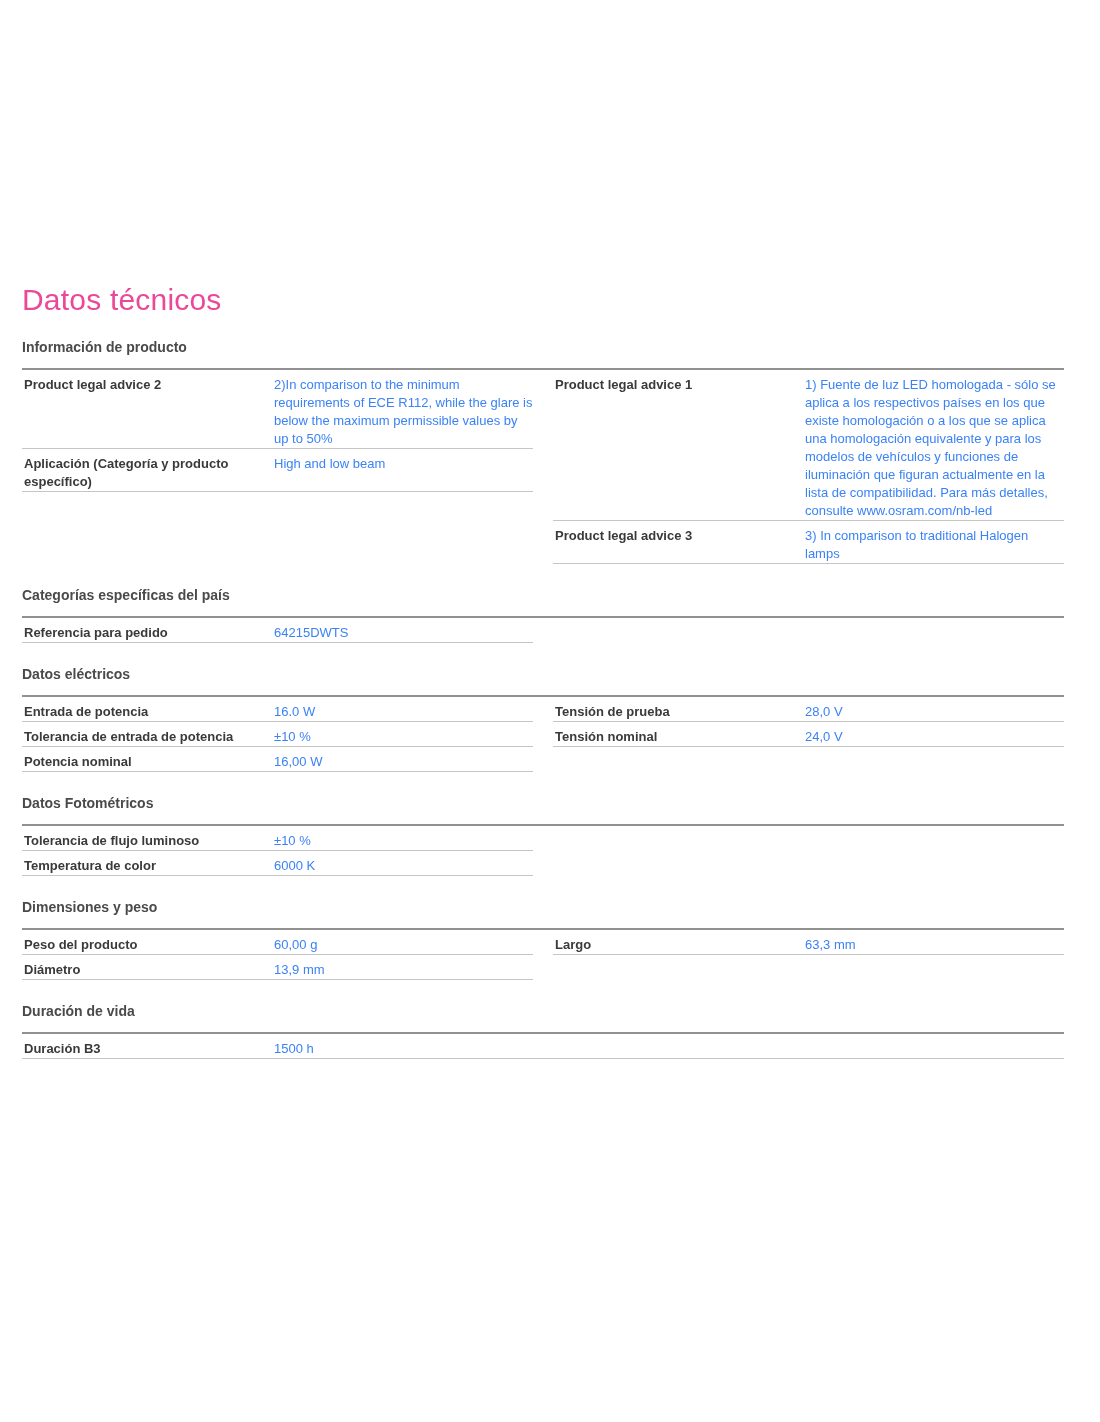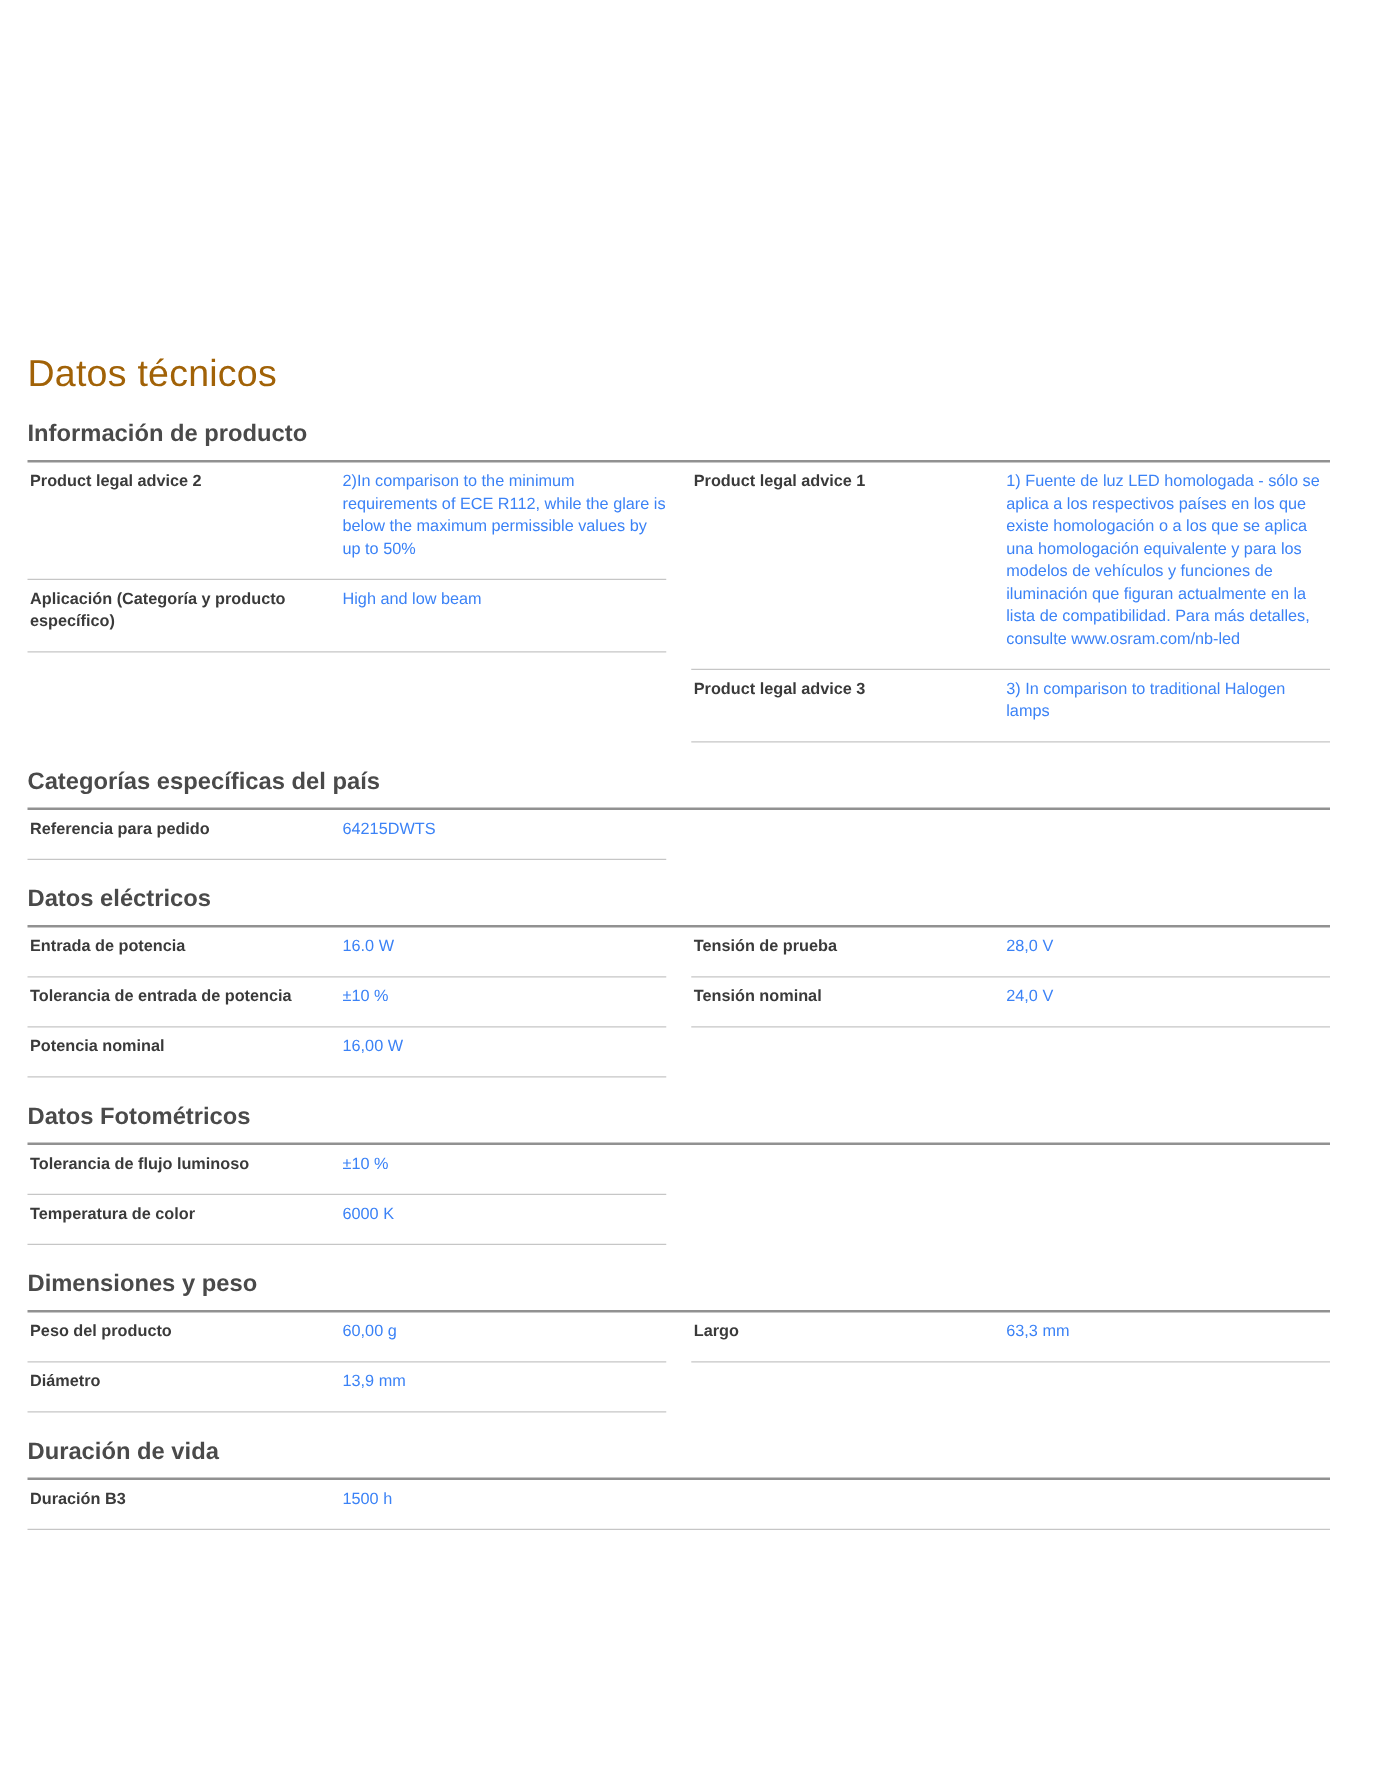--- a/index.html
+++ b/index.html
@@ -19,60 +19,60 @@
     font-size: 30px;
     line-height: 33px;
     font-weight: 400;
     color: #EF7B22;
     margin-bottom: 24px;
     letter-spacing: 0.2px;
   }
   .section { margin-top: 24px; }
   .section:first-of-type { margin-top: 0; }
   .section-heading {
-    font-size: 19px;
+    font-size: 14px;
     line-height: 15px;
     font-weight: 700;
     color: #4a4a4a;
     margin-bottom: 13px;
   }
   .section-body {
     border-top: 2px solid #919191;
     display: flex;
     gap: 20px;
   }
   .col {
     flex: 1 1 0;
     min-width: 0;
   }
   .spec-row {
     display: flex;
     align-items: flex-start;
-    padding: 6px 0 15px;
+    padding: 6px 0 0;
     border-bottom: 1px solid #c6c6c6;
     font-size: 13px;
     line-height: 18px;
   }
   .spec-label {
     flex: 0 0 252px;
     padding: 0 10px 0 2px;
     font-weight: 700;
     color: #3a3a3a;
   }
   .spec-value {
     flex: 1 1 auto;
     color: #3b82f6;
   }
 </style>
 </head>
 <body>
 
 <div class="page">
 
-  <h1 class="page-title" style="color: #a16207;">Datos técnicos</h1>
+  <h1 class="page-title" style="color: #ec4899;">Datos técnicos</h1>
 
   <div class="section">
     <h3 class="section-heading">Información de producto</h3>
     <div class="section-body">
       <div class="col">
         <div class="spec-row">
           <div class="spec-label">Product legal advice 2</div>
           <div class="spec-value">2)In comparison to the minimum requirements of ECE R112, while the glare is below the maximum permissible values by up to 50%</div>
         </div>
         <div class="spec-row">

